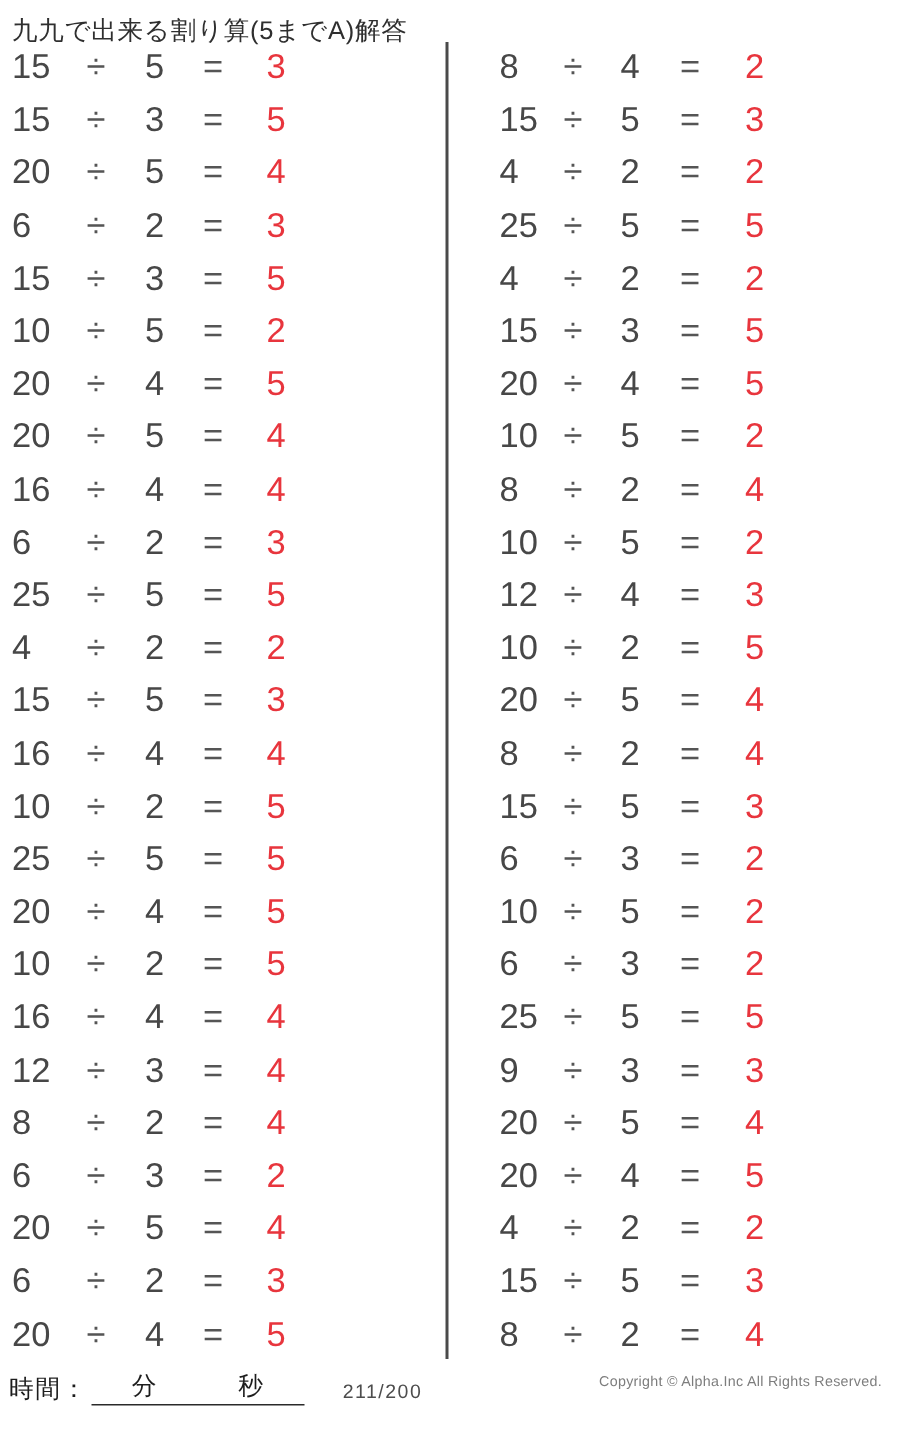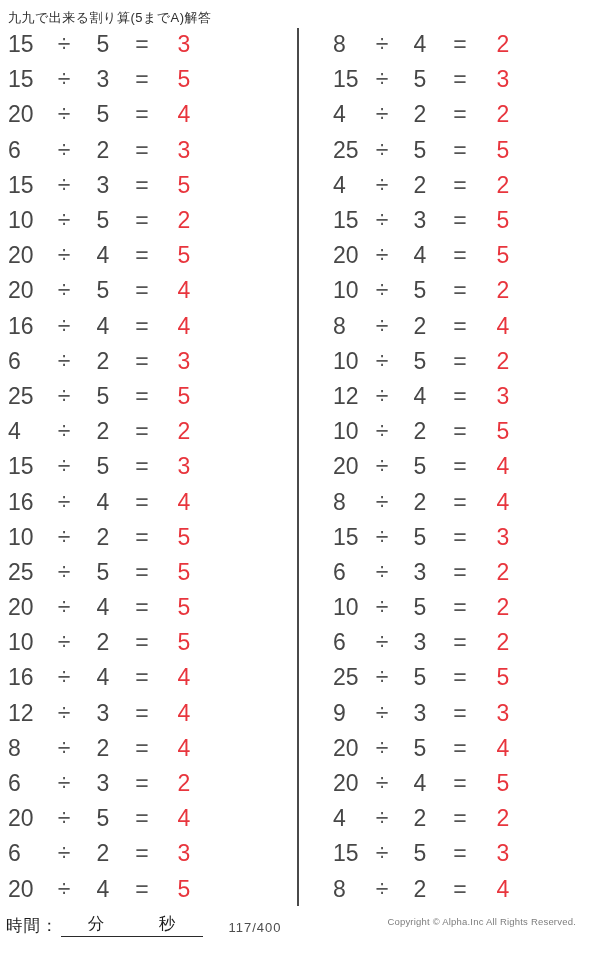--- a/index.html
+++ b/index.html
@@ -12,21 +12,21 @@
     font-family: "Liberation Sans", "DejaVu Sans", sans-serif;
   }
   .page {
     position: relative;
     width: 600px;
     height: 956px;
     background: #ffffff;
   }
   .title {
     padding: 9px 0 0 8px;
-    font-size: 13px;
+    font-size: 17px;
     letter-spacing: 0.5px;
     color: #2f2f2f;
     height: 27px;
     box-sizing: border-box;
   }
   .problems {
     position: relative;
     display: flex;
     height: 880px;
   }
@@ -64,21 +64,21 @@
   .col-right .prob-row { grid-template-columns: 28px 42px 34px 46px 40px; }
   .num.dividend { }
   .op { text-align: center; color: #555555; }
   .num.divisor { text-align: center; }
   .num.answer { text-align: center; }
   .footer {
     height: 49px;
     display: flex;
     justify-content: space-between;
     align-items: flex-start;
-    padding: 6px 24px 0 6px;
+    padding: 6px 12px 0 6px;
     box-sizing: border-box;
   }
   .time-row {
     display: flex;
     align-items: flex-end;
     white-space: nowrap;
   }
   .time-label {
     font-family: "DejaVu Serif", "Liberation Serif", serif;
     font-size: 16.5px;
@@ -527,20 +527,20 @@
 </div>
   </div>
 
   <div class="footer">
     <div class="time-row">
       <span class="time-label">時間：</span>
       <span class="time-blank">
         <span class="time-unit">分</span>
         <span class="time-unit">秒</span>
       </span>
-      <span class="page-num">117/400</span>
+      <span class="page-num">211/200</span>
     </div>
     <div class="copyright">
       <div>Copyright © Alpha.Inc All Rights Reserved.</div>
     </div>
   </div>
 
 </div>
 
 </body></html>

